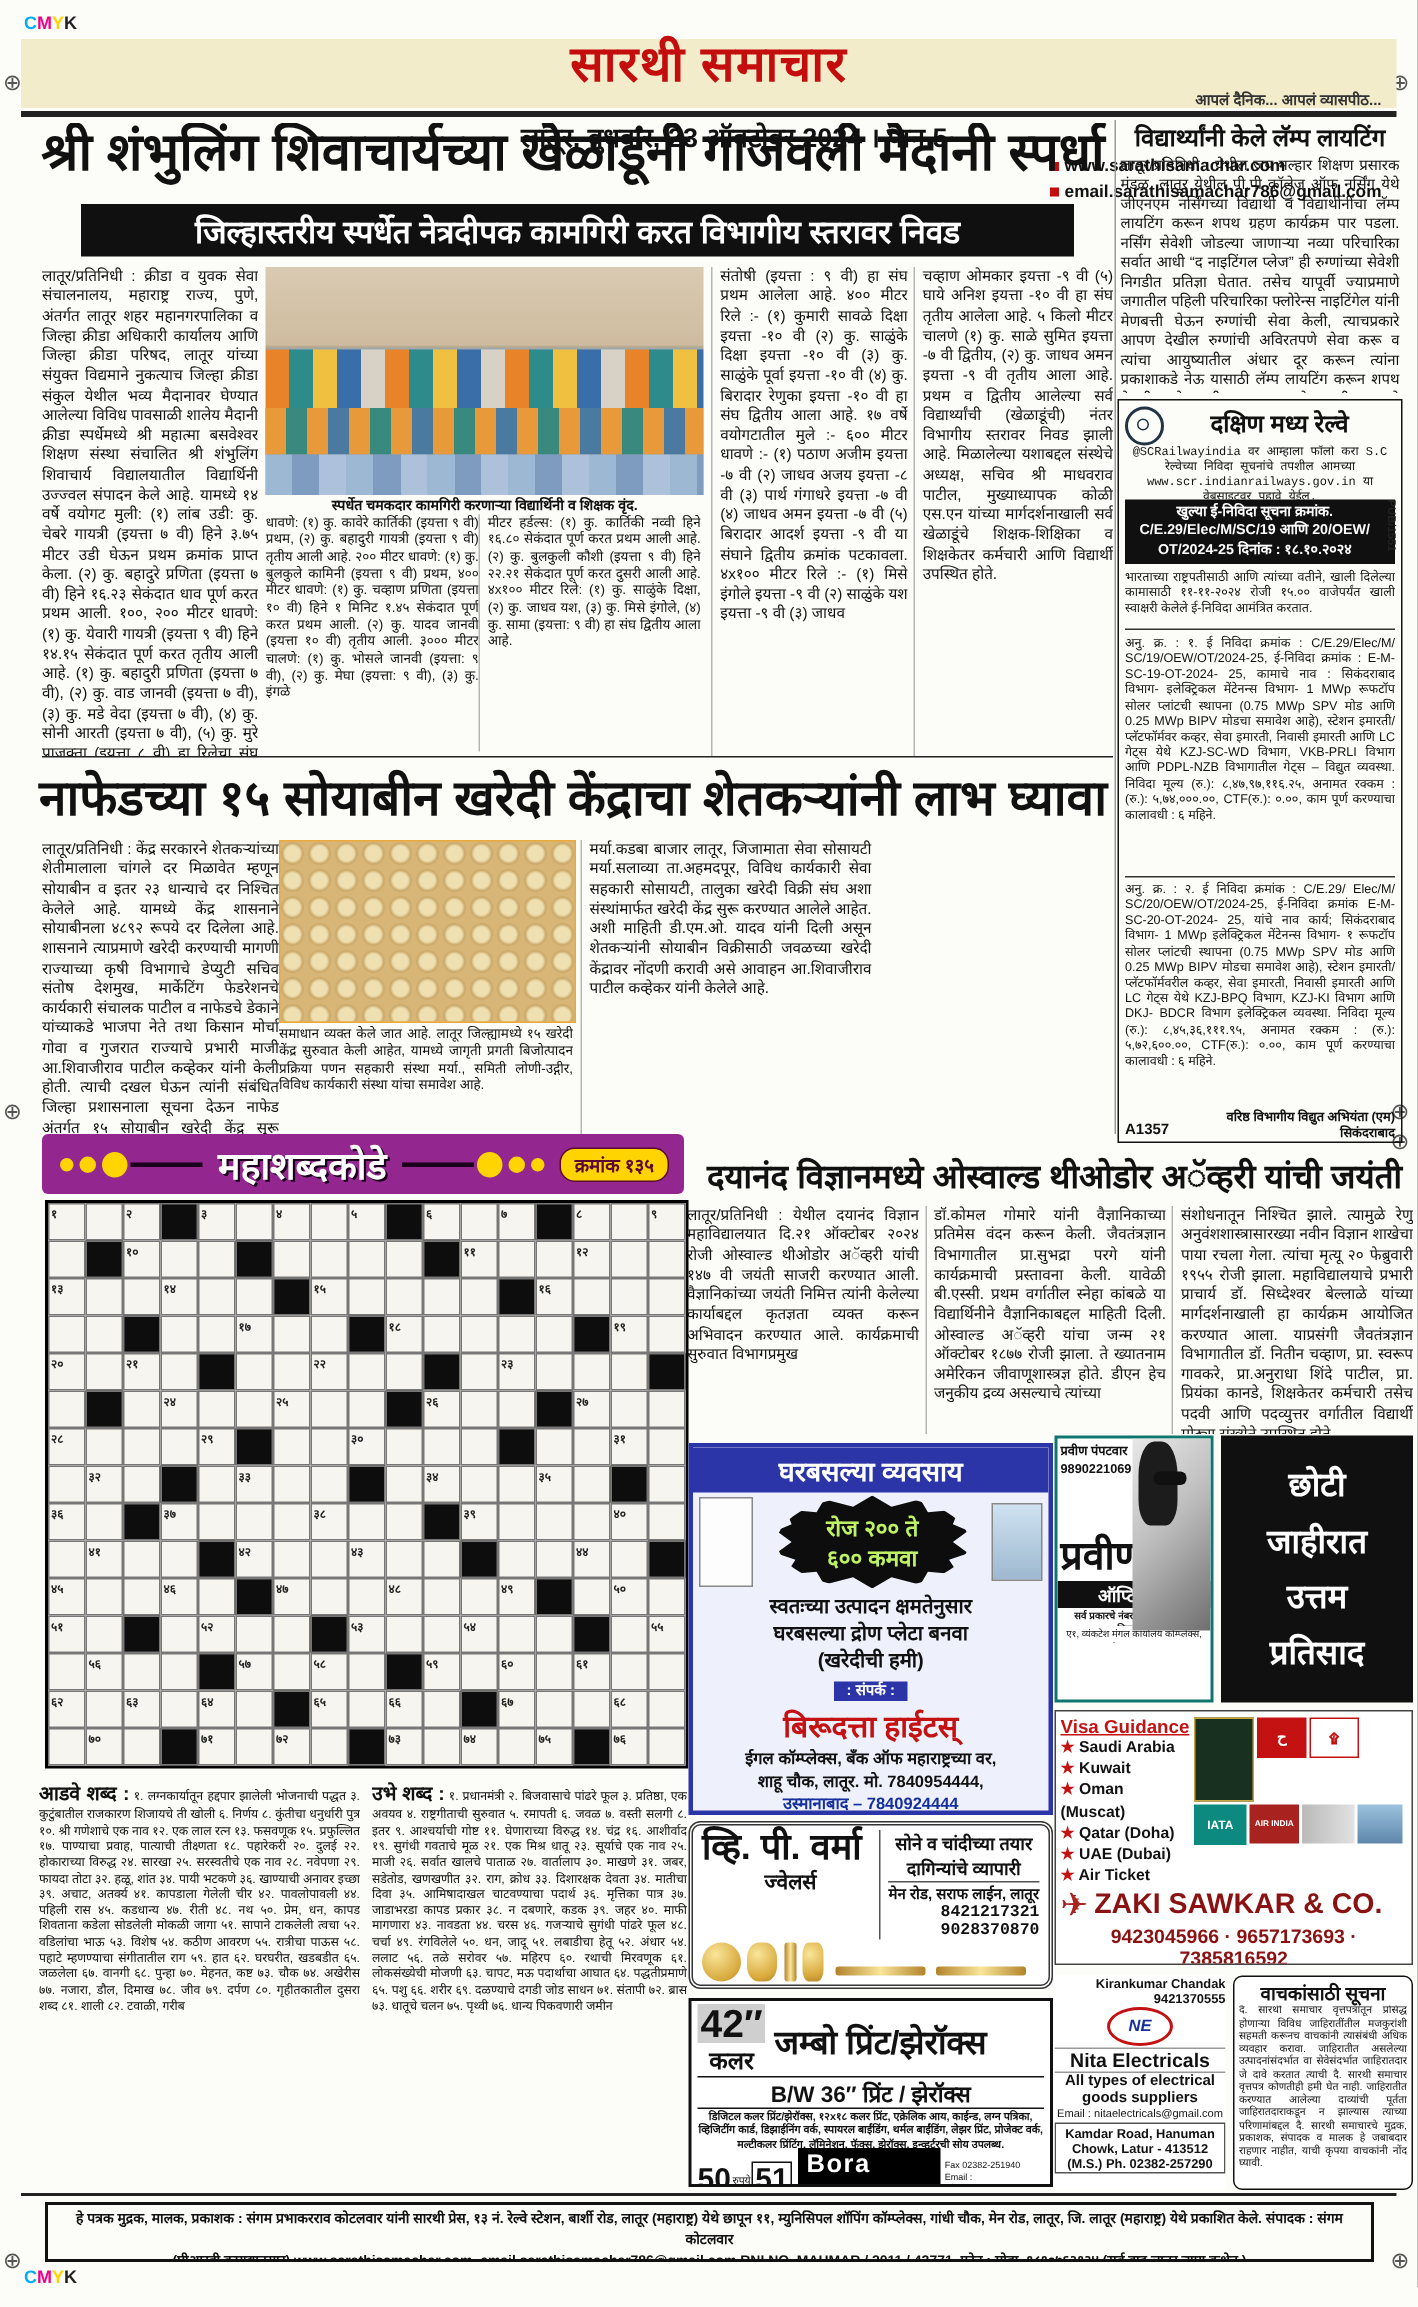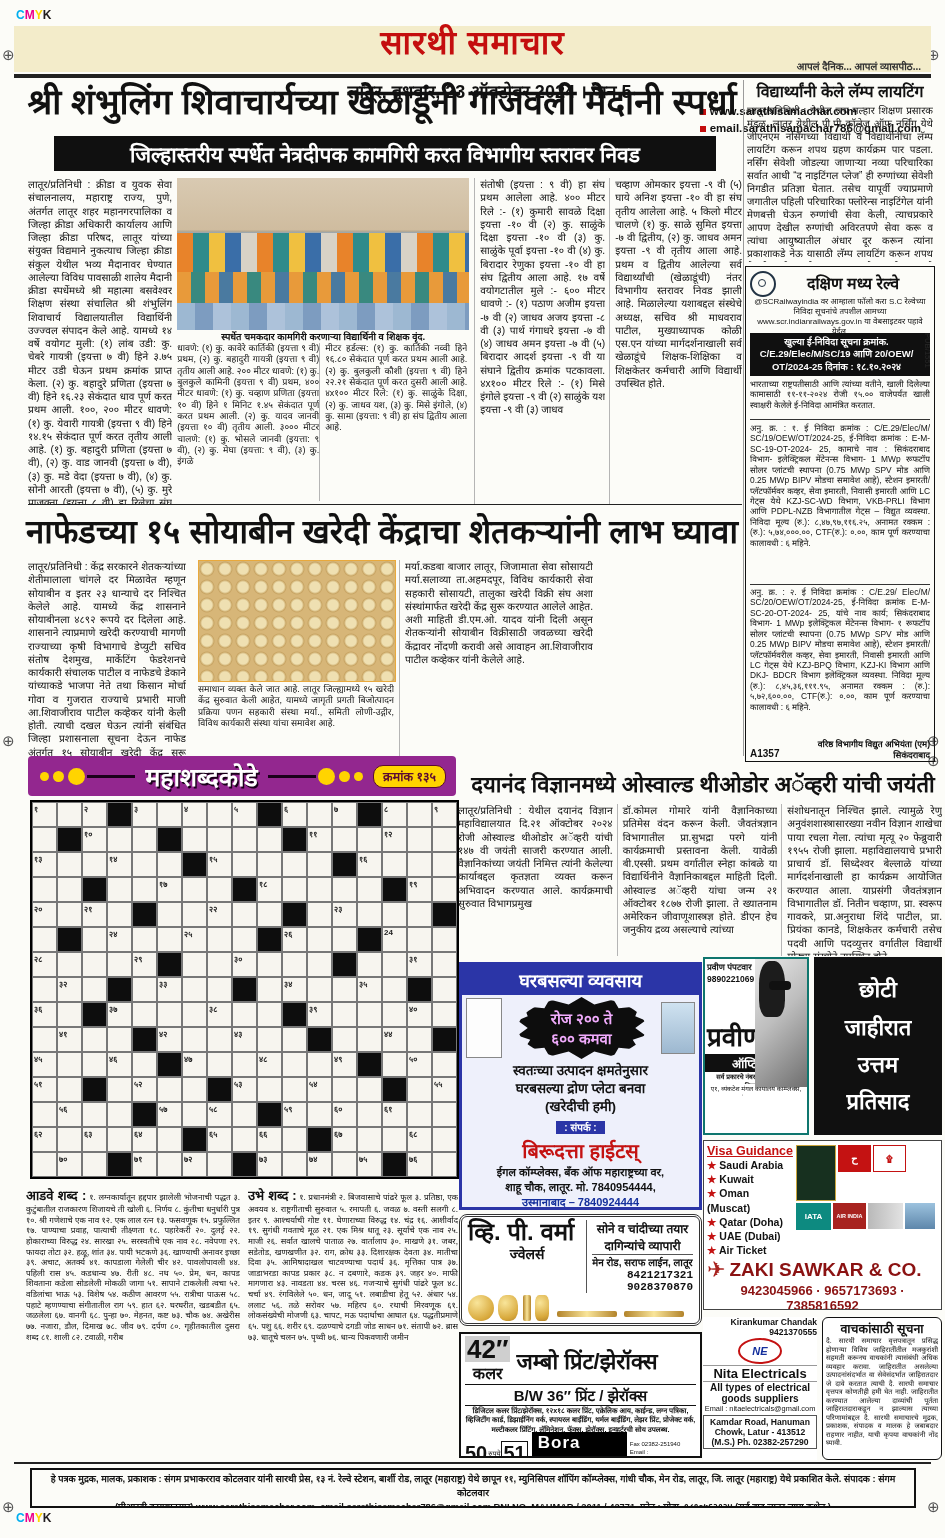--- a/index.html
+++ b/index.html
@@ -42,21 +42,21 @@
   .cw-pill{background:#ffd400;color:#5b0b32;font-size:12.5px;font-weight:bold;border-radius:10px;padding:2px 9px;margin-left:8px;white-space:nowrap;border:1px solid #5b0b32;}
   .cw-grid{display:grid;grid-template-columns:repeat(17,25px);grid-auto-rows:25px;border:2px solid #000;background:#f7f5ef;width:425px;}
   .cw-cell{border:0.5px solid #777;position:relative;box-sizing:border-box;background:#f7f5ef;}
   .cw-cell.black{background:#0d0d0d;}
   .cw-num{position:absolute;left:1px;top:0;font-size:8px;font-weight:bold;color:#222;}
   .clue-title{font-size:13px;font-weight:bold;}
   .clues{font-size:8.2px;line-height:1.3;text-align:justify;}
   
   .ad-blue{border:3px solid #2b35a7;background:#eef0fb;box-sizing:border-box;}
   .ad-blue .hd{background:#2b35a7;color:#fff;font-size:18px;font-weight:bold;text-align:center;padding:3px 0;}
-  .burst{background:#0d0d0d;color:#f0abfc;font-weight:bold;text-align:center;border-radius:50%;
+  .burst{background:#0d0d0d;color:#bef264;font-weight:bold;text-align:center;border-radius:50%;
          clip-path:polygon(50% 0,60% 12%,75% 4%,79% 18%,95% 15%,92% 31%,100% 38%,92% 50%,100% 62%,90% 69%,95% 85%,79% 82%,75% 96%,60% 88%,50% 100%,40% 88%,25% 96%,21% 82%,5% 85%,10% 69%,0 62%,8% 50%,0 38%,8% 31%,5% 15%,21% 18%,25% 4%,40% 12%);}
   .mono{font-family:"Liberation Mono",monospace;}
   .gold{background:radial-gradient(circle at 35% 30%,#f9e59a,#d8a93c 70%,#b2832a);border-radius:50%;display:inline-block;}
   .goldbar{background:linear-gradient(90deg,#b2832a,#f9e59a,#b2832a);display:inline-block;border-radius:2px;}
   .thumb{display:inline-block;box-sizing:border-box;margin:1px;vertical-align:top;color:#fff;font-weight:bold;text-align:center;overflow:hidden;}
   .regmark{color:#555;font-size:15px;}
   .vrule{background:#9b9b9b;}
   .hrule{background:#222;}
 </style>
 </head>
@@ -103,39 +103,39 @@
       </div>
     </div>
     <div class="body-sm just clip colrule" style="width:130px;padding-left:5px;">संतोषी (इयत्ता : ९ वी) हा संघ प्रथम आलेला आहे. ४०० मीटर रिले :- (१) कुमारी सावळे दिक्षा इयत्ता -१० वी (२) कु. साळुंके दिक्षा इयत्ता -१० वी (३) कु. साळुंके पूर्वा इयत्ता -१० वी (४) कु. बिरादार रेणुका इयत्ता -१० वी हा संघ द्वितीय आला आहे. १७ वर्षे वयोगटातील मुले :- ६०० मीटर धावणे :- (१) पठाण अजीम इयत्ता -७ वी (२) जाधव अजय इयत्ता -८ वी (३) पार्थ गंगाधरे इयत्ता -७ वी (४) जाधव अमन इयत्ता -७ वी (५) बिरादार आदर्श इयत्ता -९ वी या संघाने द्वितीय क्रमांक पटकावला. ४x१०० मीटर रिले :- (१) मिसे इंगोले इयत्ता -९ वी (२) साळुंके यश इयत्ता -९ वी (३) जाधव</div>
     <div class="body-sm just clip colrule" style="width:132px;padding-left:5px;margin-left:4px;">चव्हाण ओमकार इयत्ता -९ वी (५) घाये अनिश इयत्ता -१० वी हा संघ तृतीय आलेला आहे. ५ किलो मीटर चालणे (१) कु. साळे सुमित इयत्ता -७ वी द्वितीय, (२) कु. जाधव अमन इयत्ता -९ वी तृतीय आला आहे. प्रथम व द्वितीय आलेल्या सर्व विद्यार्थ्यांची (खेळाडूंची) नंतर विभागीय स्तरावर निवड झाली आहे. मिळालेल्या यशाबद्दल संस्थेचे अध्यक्ष, सचिव श्री माधवराव पाटील, मुख्याध्यापक कोळी एस.एन यांच्या मार्गदर्शनाखाली सर्व खेळाडूंचे शिक्षक-शिक्षिका व शिक्षकेतर कर्मचारी आणि विद्यार्थी उपस्थित होते.</div>
   </div>
 
   <div class="abs hrule" style="left:28px;top:504px;width:714px;height:1px;"></div>
   <div class="abs ctr b clip" style="left:24px;top:508px;width:716px;height:46px;font-size:33px;">नाफेडच्या १५ सोयाबीन खरेदी केंद्राचा शेतकऱ्यांनी लाभ घ्यावा</div>
   <div class="abs clip" style="left:28px;top:560px;width:714px;height:196px;display:flex;">
     <div class="body-sm just clip" style="width:158px;height:196px;">लातूर/प्रतिनिधी : केंद्र सरकारने शेतकऱ्यांच्या शेतीमालाला चांगले दर मिळावेत म्हणून सोयाबीन व इतर २३ धान्याचे दर निश्चित केलेले आहे. यामध्ये केंद्र शासनाने सोयाबीनला ४८९२ रूपये दर दिलेला आहे. शासनाने त्याप्रमाणे खरेदी करण्याची मागणी राज्याच्या कृषी विभागाचे डेप्युटी सचिव संतोष देशमुख, मार्केटिंग फेडरेशनचे कार्यकारी संचालक पाटील व नाफेडचे डेकाने यांच्याकडे भाजपा नेते तथा किसान मोर्चा गोवा व गुजरात राज्याचे प्रभारी माजी आ.शिवाजीराव पाटील कव्हेकर यांनी केली होती. त्याची दखल घेऊन त्यांनी संबंधित जिल्हा प्रशासनाला सूचना देऊन नाफेड अंतर्गत १५ सोयाबीन खरेदी केंद्र सुरू करण्यात आलेले आहेत. या कामी राज्याचे कृषी</div>
-    <div style="width:196px;margin-right:5px;margin-left:12px;">
+    <div style="width:196px;margin-right:5px;">
       <div class="photo-soy" style="width:196px;height:120px;"></div>
       <div class="body-xs just clip" style="height:72px;padding-top:2px;">समाधान व्यक्त केले जात आहे. लातूर जिल्ह्यामध्ये १५ खरेदी केंद्र सुरुवात केली आहेत, यामध्ये जागृती प्रगती बिजोत्पादन प्रक्रिया पणन सहकारी संस्था मर्या., समिती लोणी-उद्गीर, विविध कार्यकारी संस्था यांचा समावेश आहे.</div>
     </div>
     <div class="body-sm just clip colrule" style="width:188px;padding-left:5px;">मर्या.कडबा बाजार लातूर, जिजामाता सेवा सोसायटी मर्या.सलाव्या ता.अहमदपूर, विविध कार्यकारी सेवा सहकारी सोसायटी, तालुका खरेदी विक्री संघ अशा संस्थांमार्फत खरेदी केंद्र सुरू करण्यात आलेले आहेत. अशी माहिती डी.एम.ओ. यादव यांनी दिली असून शेतकऱ्यांनी सोयाबीन विक्रीसाठी जवळच्या खरेदी केंद्रावर नोंदणी करावी असे आवाहन आ.शिवाजीराव पाटील कव्हेकर यांनी केलेले आहे.</div>
   </div>
 
   <div class="abs vrule" style="left:743px;top:80px;width:1px;height:676px;"></div>
   <div class="abs ctr b clip" style="left:747px;top:80px;width:186px;height:22px;font-size:16px;">विद्यार्थ्यांनी केले लॅम्प लायटिंग</div>
   <div class="abs just clip" style="left:747px;top:104px;width:186px;height:158px;font-size:10px;line-height:1.3;">लातूर/प्रतिनिधी : येथील जय मल्हार शिक्षण प्रसारक मंडळ, लातूर येथील पी.पी कॉलेज ऑफ नर्सिंग येथे जीएनएम नर्सिंगच्या विद्यार्थी व विद्यार्थीनींचा लॅम्प लायटिंग करून शपथ ग्रहण कार्यक्रम पार पडला. नर्सिंग सेवेशी जोडल्या जाणाऱ्या नव्या परिचारिका सर्वात आधी “द नाइटिंगल प्लेज” ही रुग्णांच्या सेवेशी निगडीत प्रतिज्ञा घेतात. तसेच यापूर्वी ज्याप्रमाणे जगातील पहिली परिचारिका फ्लोरेन्स नाइटिंगेल यांनी मेणबत्ती घेऊन रुग्णांची सेवा केली, त्याचप्रकारे आपण देखील रुग्णांची अविरतपणे सेवा करू व त्यांचा आयुष्यातील अंधार दूर करून त्यांना प्रकाशाकडे नेऊ यासाठी लॅम्प लायटिंग करून शपथ घेतली जाते. अशीच शपथ रुग्णसेवा करीत आपले कार्य प्रामाणिकपणे बजावण्यासाठी नर्सिंगचा जीएनएम चा कोर्स करणाऱ्या विद्यार्थी व विद्यार्थिनींनी घेतली.</div>
 
   <div class="abs clip" style="left:745px;top:266px;width:190px;height:496px;border:1.5px solid #111;box-sizing:border-box;padding:4px;font-size:8.4px;line-height:1.24;">
     <div style="display:flex;align-items:center;">
       <span style="width:22px;height:22px;border:2px solid #234;border-radius:50%;display:inline-block;position:relative;flex:none;">
           <span style="position:absolute;left:6px;top:6px;width:6px;height:6px;border:1.5px solid #234;border-radius:50%;"></span>
         </span>
       <span class="b ctr" style="font-size:16px;flex:1;">दक्षिण मध्य रेल्वे</span>
     </div>
-    <div class="ctr clip" style="font-size:8px;height:36px;">@SCRailwayindia वर आम्हाला फॉलो करा S.C रेल्वेच्या निविदा सूचनांचे तपशील आमच्या www.scr.indianrailways.gov.in या वेबसाइटवर पहावे येईल.</div>
+    <div class="ctr clip" style="font-size:8px;height:36px;font-family:Liberation Mono, monospace;">@SCRailwayindia वर आम्हाला फॉलो करा S.C रेल्वेच्या निविदा सूचनांचे तपशील आमच्या www.scr.indianrailways.gov.in या वेबसाइटवर पहावे येईल.</div>
     <div style="position:relative;">
       <div class="blackbar ctr" style="padding:3px 10px 3px 3px;font-size:9.5px;line-height:1.3;">खुल्या ई-निविदा सूचना क्रमांक. C/E.29/Elec/M/SC/19 आणि 20/OEW/ OT/2024-25 दिनांक : १८.१०.२०२४</div>
       <div class="abs b" style="right:-2px;top:0;writing-mode:vertical-rl;font-size:7.5px;color:#222;">PUB/1551</div>
     </div>
     <div class="just clip" style="height:40px;margin-top:3px;border-bottom:1px solid #333;">भारताच्या राष्ट्रपतीसाठी आणि त्यांच्या वतीने, खाली दिलेल्या कामासाठी ११-११-२०२४ रोजी १५.०० वाजेपर्यंत खाली स्वाक्षरी केलेले ई-निविदा आमंत्रित करतात.</div>
     <div class="just clip" style="height:158px;margin-top:3px;">अनु. क्र. : १. ई निविदा क्रमांक : C/E.29/Elec/M/ SC/19/OEW/OT/2024-25, ई-निविदा क्रमांक : E-M-SC-19-OT-2024- 25, कामाचे नाव : सिकंदराबाद विभाग- इलेक्ट्रिकल मेंटेनन्स विभाग- 1 MWp रूफटॉप सोलर प्लांटची स्थापना (0.75 MWp SPV मोड आणि 0.25 MWp BIPV मोडचा समावेश आहे), स्टेशन इमारती/प्लॅटफॉर्मवर कव्हर, सेवा इमारती, निवासी इमारती आणि LC गेट्स येथे KZJ-SC-WD विभाग, VKB-PRLI विभाग आणि PDPL-NZB विभागातील गेट्स – विद्युत व्यवस्था. निविदा मूल्य (रु.): ८,४७,९७,११६.२५, अनामत रक्कम : (रु.): ५,७४,०००.००, CTF(रु.): ०.००, काम पूर्ण करण्याचा कालावधी : ६ महिने.</div>
     <div class="just clip" style="height:150px;margin-top:3px;border-top:1px solid #333;padding-top:2px;">अनु. क्र. : २. ई निविदा क्रमांक : C/E.29/ Elec/M/ SC/20/OEW/OT/2024-25, ई-निविदा क्रमांक E-M-SC-20-OT-2024- 25, यांचे नाव कार्य; सिकंदराबाद विभाग- 1 MWp इलेक्ट्रिकल मेंटेनन्स विभाग- १ रूफटॉप सोलर प्लांटची स्थापना (0.75 MWp SPV मोड आणि 0.25 MWp BIPV मोडचा समावेश आहे), स्टेशन इमारती/प्लॅटफॉर्मवरील कव्हर, सेवा इमारती, निवासी इमारती आणि LC गेट्स येथे KZJ-BPQ विभाग, KZJ-KI विभाग आणि DKJ- BDCR विभाग इलेक्ट्रिकल व्यवस्था. निविदा मूल्य (रु.): ८,४५,३६,१११.९५, अनामत रक्कम : (रु.): ५,७२,६००.००, CTF(रु.): ०.००, काम पूर्ण करण्याचा कालावधी : ६ महिने.</div>
     <div style="display:flex;align-items:flex-end;margin-top:2px;">
       <span class="b" style="font-size:10px;">A1357</span>
       <span class="b" style="margin-left:auto;text-align:right;font-size:8.6px;">
@@ -304,21 +304,21 @@
       <div class="cw-cell"></div>
       <div class="cw-cell"></div>
       <div class="cw-cell black"></div>
       <div class="cw-cell">
         <span class="cw-num">२६</span>
       </div>
       <div class="cw-cell"></div>
       <div class="cw-cell"></div>
       <div class="cw-cell black"></div>
       <div class="cw-cell">
-        <span class="cw-num">24</span>
+        <span class="cw-num">२७</span>
       </div>
       <div class="cw-cell"></div>
       <div class="cw-cell"></div>
       <div class="cw-cell">
         <span class="cw-num">२८</span>
       </div>
       <div class="cw-cell"></div>
       <div class="cw-cell"></div>
       <div class="cw-cell"></div>
       <div class="cw-cell">

